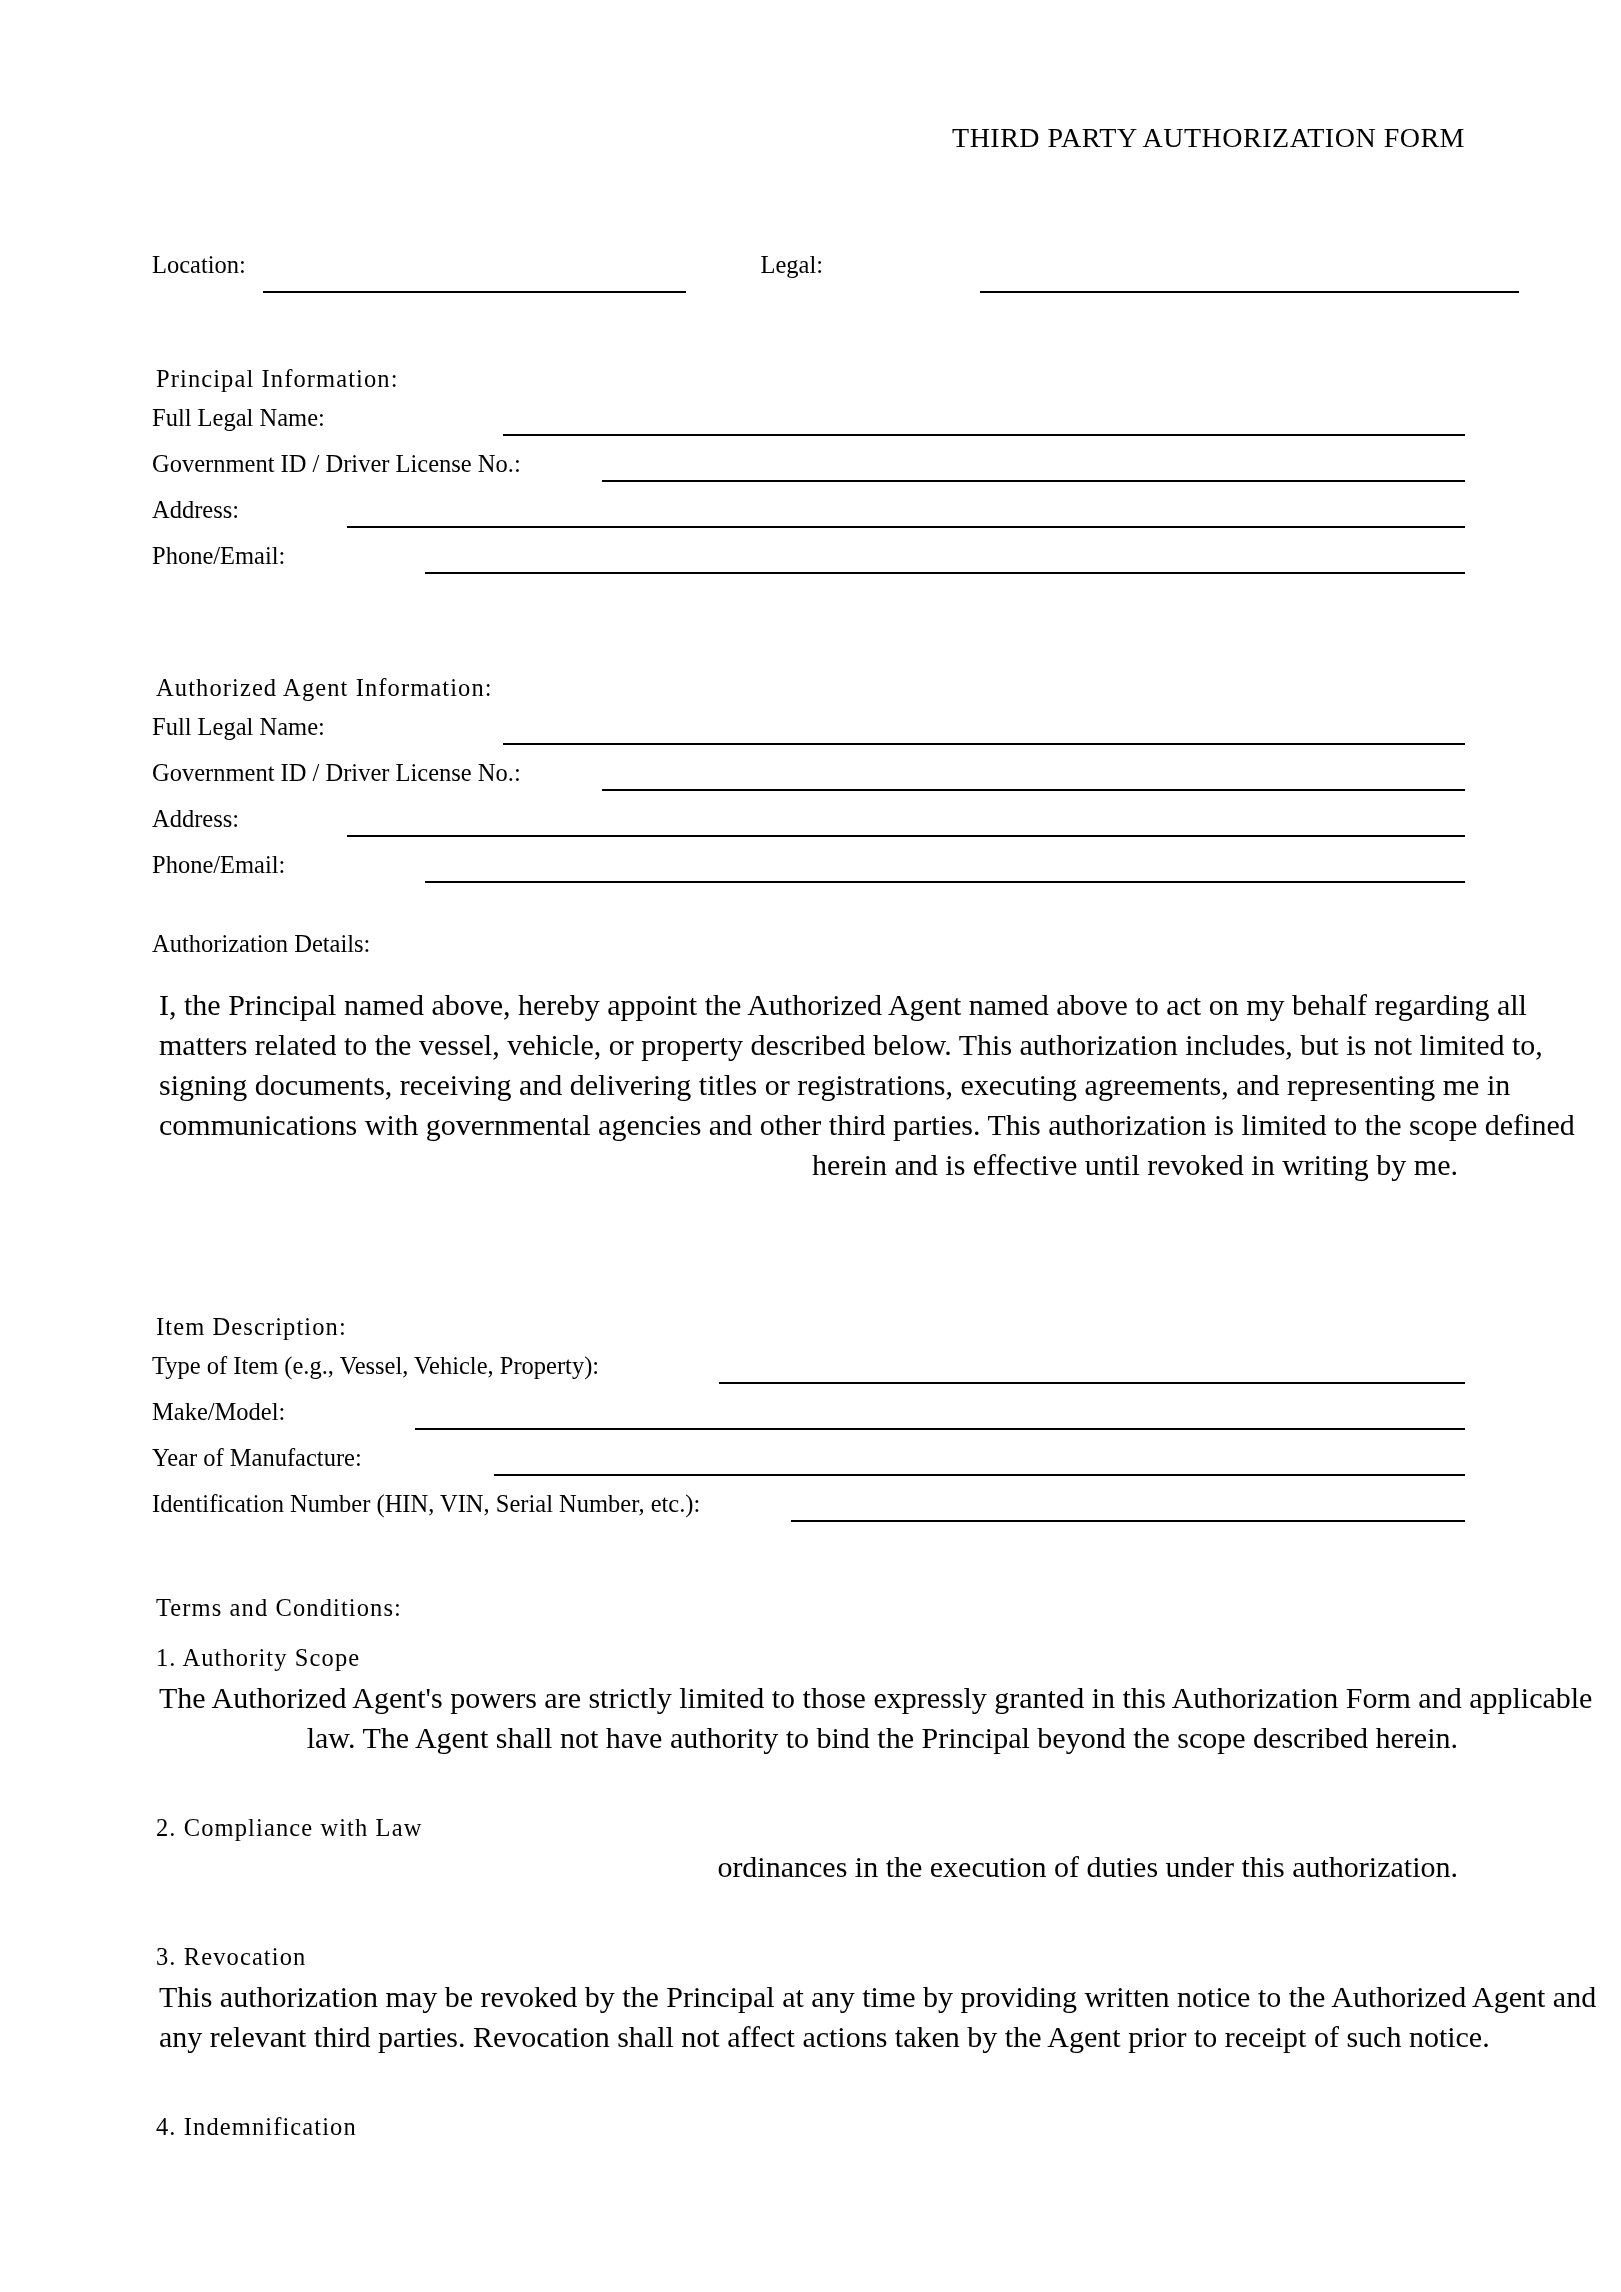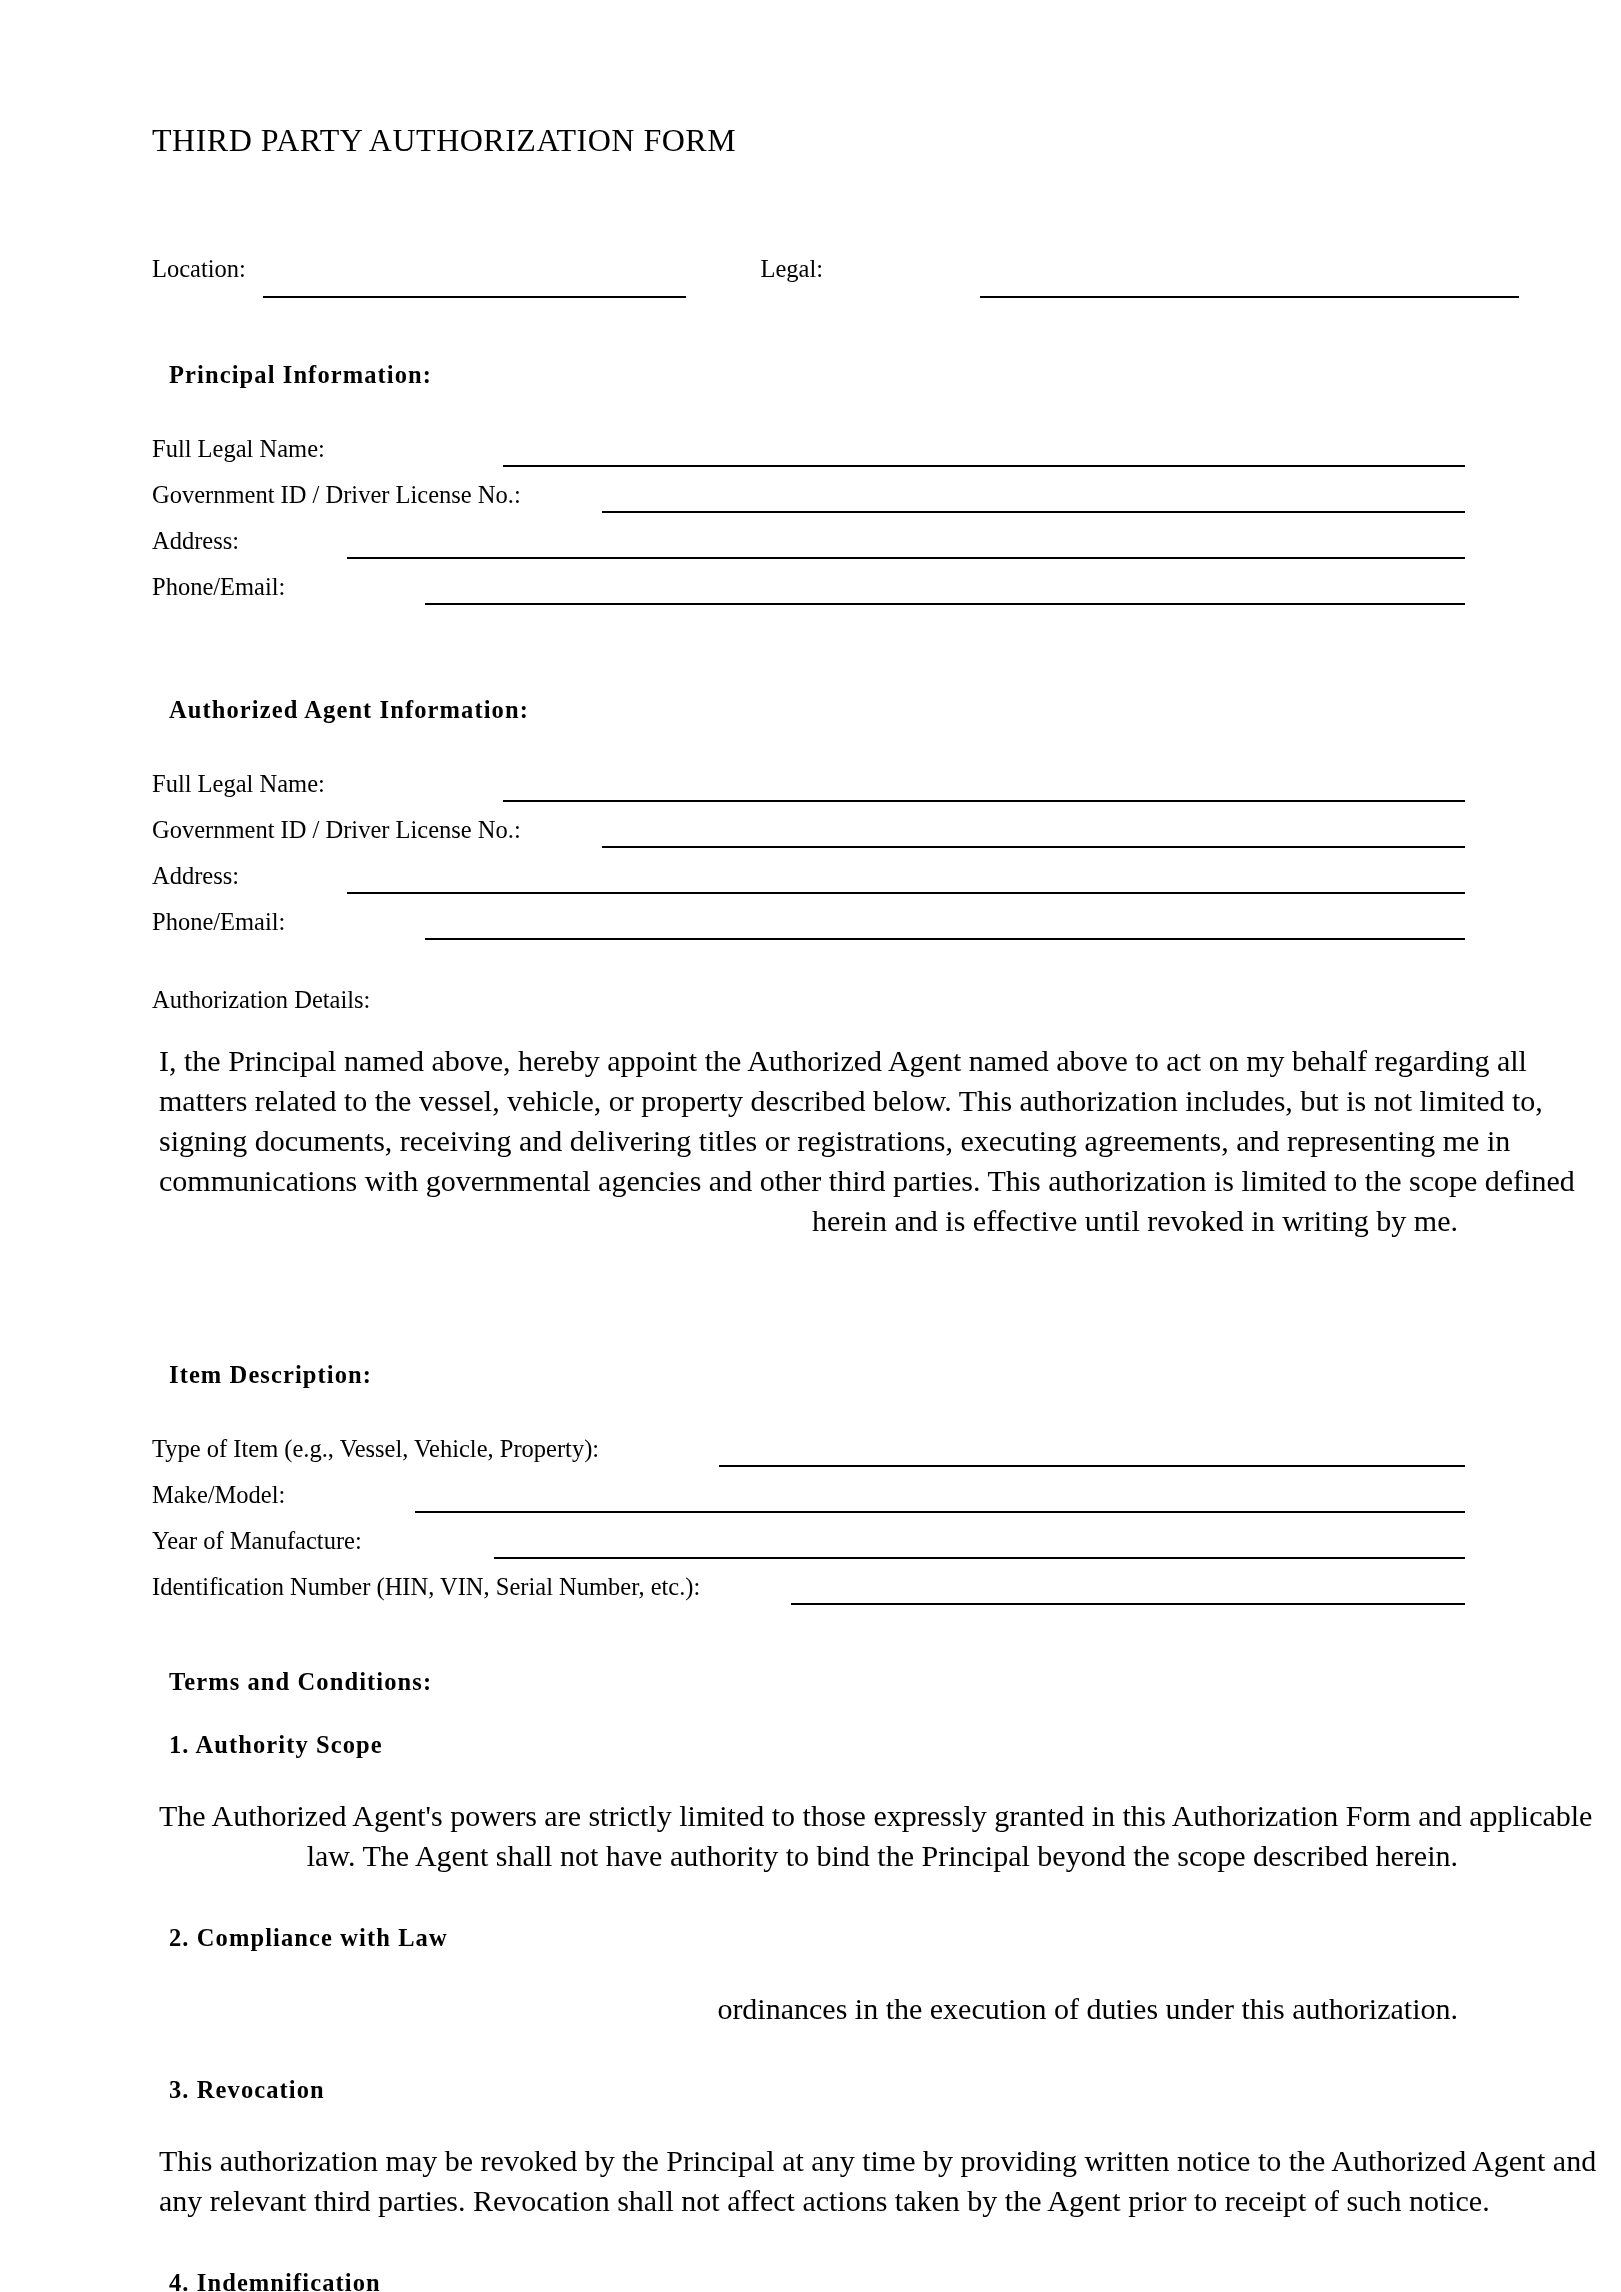--- a/index.html
+++ b/index.html
@@ -23,22 +23,22 @@
   }
   .content {
     position: absolute;
     left: 152px;
     top: 0;
     width: 1313px;
   }
 
   
   .doc-title {
-    text-align: left;
-    font-size: 32px;
+    text-align: right;
+    font-size: 28px;
     letter-spacing: 0.5px;
     margin-top: 121px;
     margin-bottom: 0;
     font-weight: normal;
     line-height: 1.2;
     white-space: nowrap;
   }
 
   
   .frow {
@@ -66,25 +66,24 @@
     bottom: 5.9px;
     border-bottom: 2.9px solid #000;
   }
   
   .spacer { flex: 0 0 auto; }
 
   .sec-head {
     font-size: 24.5px;
     letter-spacing: 1.1px;
     line-height: 1.0;
-    margin: 17px;
-    height: 46px;
-    display: flex;
-    align-items: flex-start;
-    font-weight: bold;
+    margin: 4px;
+    height: 46px;
+    display: flex;
+    align-items: flex-end;
   }
 
   .plain-line {
     font-size: 24.5px;
     line-height: 1.0;
     margin: 0;
     height: 46px;
     display: flex;
     align-items: baseline;
     text-align: center;

